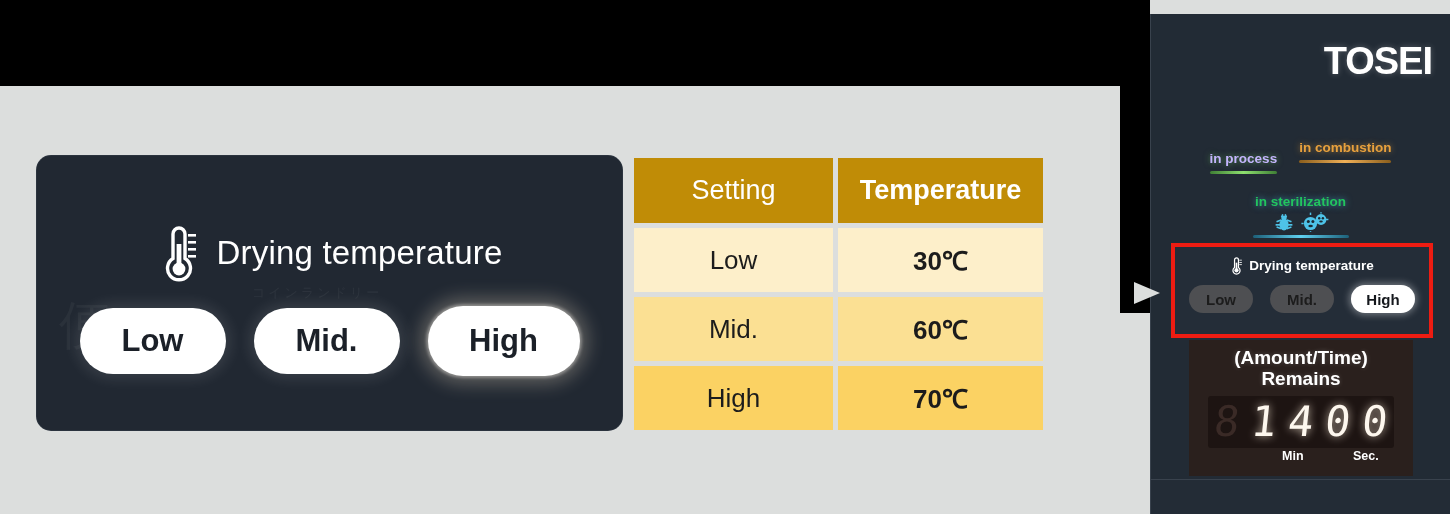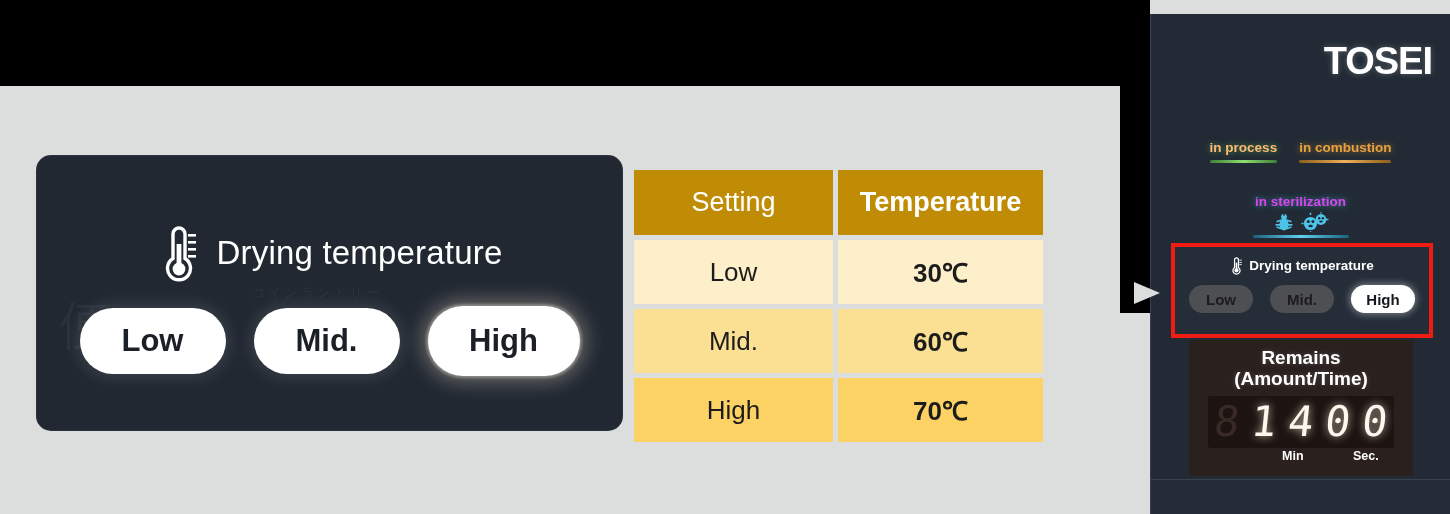--- a/index.html
+++ b/index.html
@@ -77,21 +77,21 @@
     box-shadow: 0 0 14px 5px rgba(255,255,255,0.10);
     cursor: pointer;
   }
   .pill.low  { width: 146px; height: 66px; }
   .pill.mid  { width: 146px; height: 66px; }
   .pill.high { width: 152px; height: 70px;
                box-shadow: 0 0 18px 8px rgba(255,238,210,0.28),
                            0 0 3px 2px rgba(255,255,255,0.35); }
 
   
-  .tbl { position: absolute; left: 634px; top: 170px; }
+  .tbl { position: absolute; left: 634px; top: 158px; }
   .tbl-row { display: flex; gap: 5px; margin-bottom: 5px; }
   .tbl-cell {
     width: 199px; height: 64px;
     display: flex; align-items: center; justify-content: center;
     font-size: 26px; color: #1c1c1c;
   }
   .tbl-cell.w2 { width: 205px; font-weight: bold; }
   .tbl-head .tbl-cell {
     background: #c08c06; color: #ffffff; font-size: 27px; height: 65px;
   }
@@ -117,31 +117,31 @@
   }
   .status-row {
     position: absolute; left: 0; top: 126px; width: 100%;
     display: flex; justify-content: center; gap: 22px;
   }
   .status { text-align: center; }
   .status .txt {
     font-size: 13.5px; font-weight: 700; white-space: nowrap;
   }
   .status .bar { height: 3px; border-radius: 2px; margin-top: 5px; }
-  .st-process .txt { color: #fdba74; text-shadow: 0 0 6px rgba(116,208,96,.6); }
+  .st-process .txt { color: #c4b5fd; text-shadow: 0 0 6px rgba(116,208,96,.6); margin-top: 11px; }
   .st-process .bar { background: linear-gradient(90deg,#3f7f35,#8ee06f,#3f7f35); }
   .st-comb .txt { color: #e8a13d; text-shadow: 0 0 6px rgba(232,161,61,.6); text-align: right; }
   .st-comb .bar { background: linear-gradient(90deg,#8a5e1d,#f0b057,#8a5e1d); }
 
   .sterile {
     position: absolute; left: 0; top: 180px; width: 100%;
     text-align: center;
   }
   .sterile .txt {
-    font-size: 13.5px; font-weight: 700; color: #d946ef;
+    font-size: 13.5px; font-weight: 700; color: #22c55e;
     text-shadow: 0 0 7px rgba(78,195,232,.65);
   }
   .sterile .icons {
     margin-top: 3px; display: flex; justify-content: center;
     align-items: center; gap: 6px;
   }
   .sterile .bar {
     width: 96px; height: 3px; margin: 3px auto 0; border-radius: 2px;
     background: linear-gradient(90deg,#1d6079,#5fd0f0,#1d6079);
   }
@@ -350,22 +350,22 @@
         <div class="dev-pill off">Low</div>
         <div class="dev-pill off">Mid.</div>
         <div class="dev-pill on">High</div>
       </div>
     </div>
 
     <div class="hl-box"></div>
 
     <div class="remains">
       <div class="rem-title">
+        <div>(Amount/Time)</div>
         <div>Remains</div>
-        <div>(Amount/Time)</div>
       </div>
       <div class="seg-window">
         <div class="seg dim">8</div>
         <div class="seg on">1</div>
         <div class="seg on">4</div>
         <div class="seg on">0</div>
         <div class="seg on">0</div>
       </div>
       <div class="units">
         <span class="u-min">Min</span>

